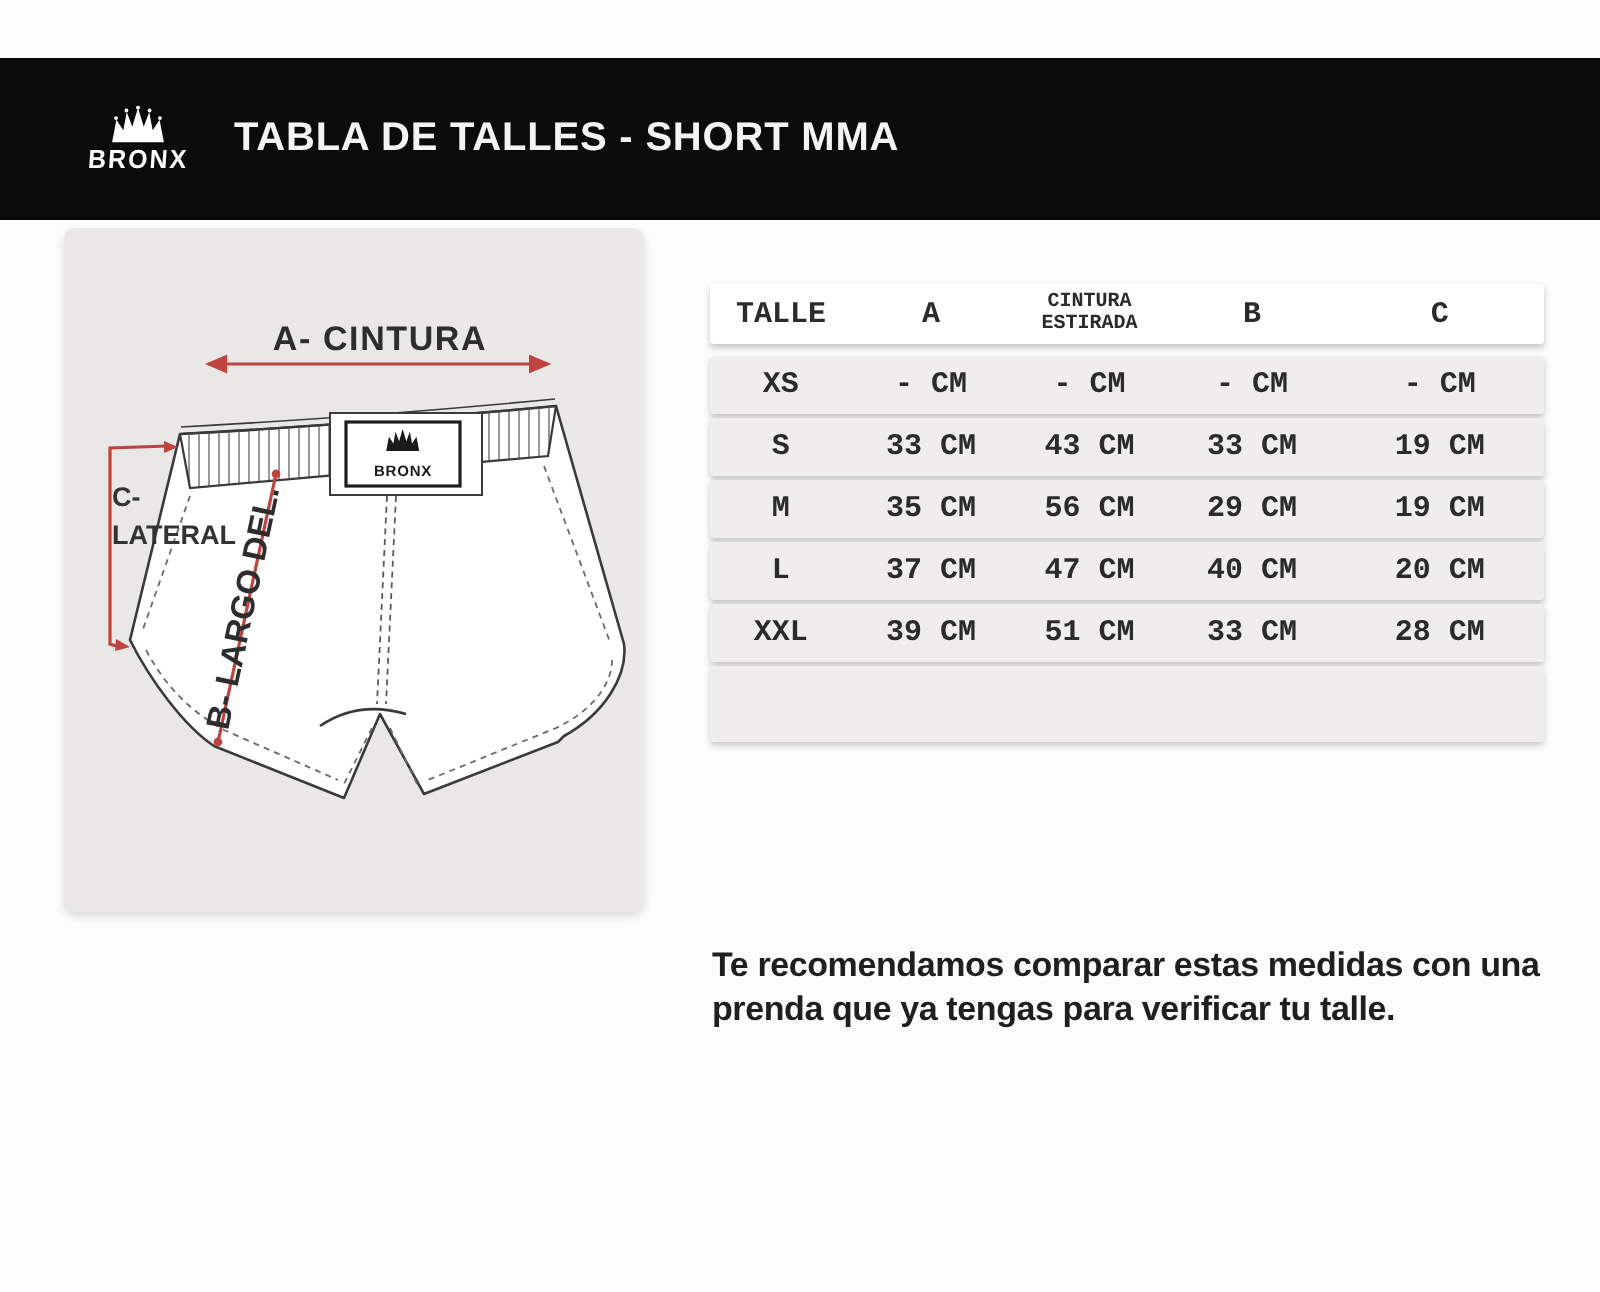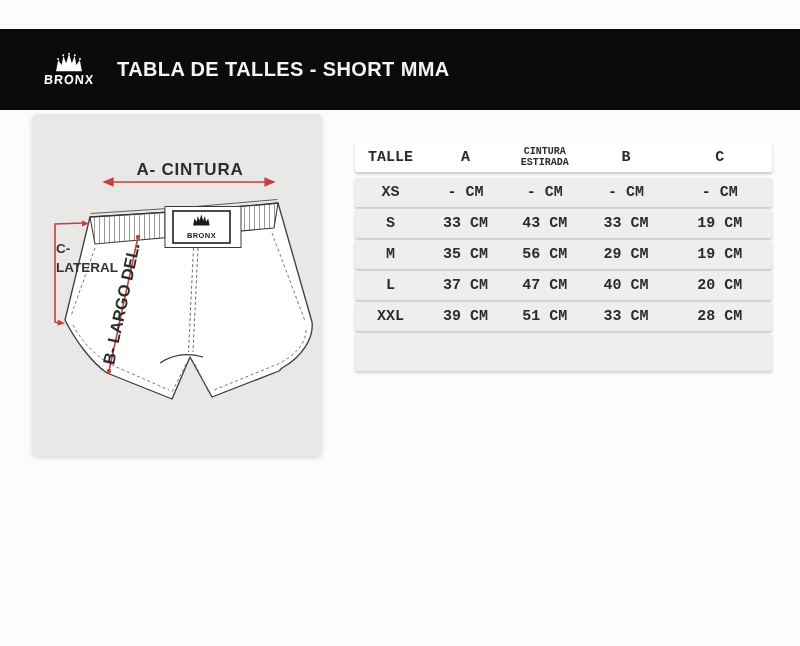--- a/index.html
+++ b/index.html
@@ -208,13 +208,15 @@
         <div class="cell col1">39 CM</div>
         <div class="cell col2">51 CM</div>
         <div class="cell col3">33 CM</div>
         <div class="cell col4">28 CM</div>
       </div>
     </div>
   <div class="tfoot-strip"></div>
 </div>
 
 <div class="notes">
+  <p>Te recomendamos comparar estas medidas con una
+prenda que ya tengas para verificar tu talle.</p>
 </div>
 
 </body></html>

